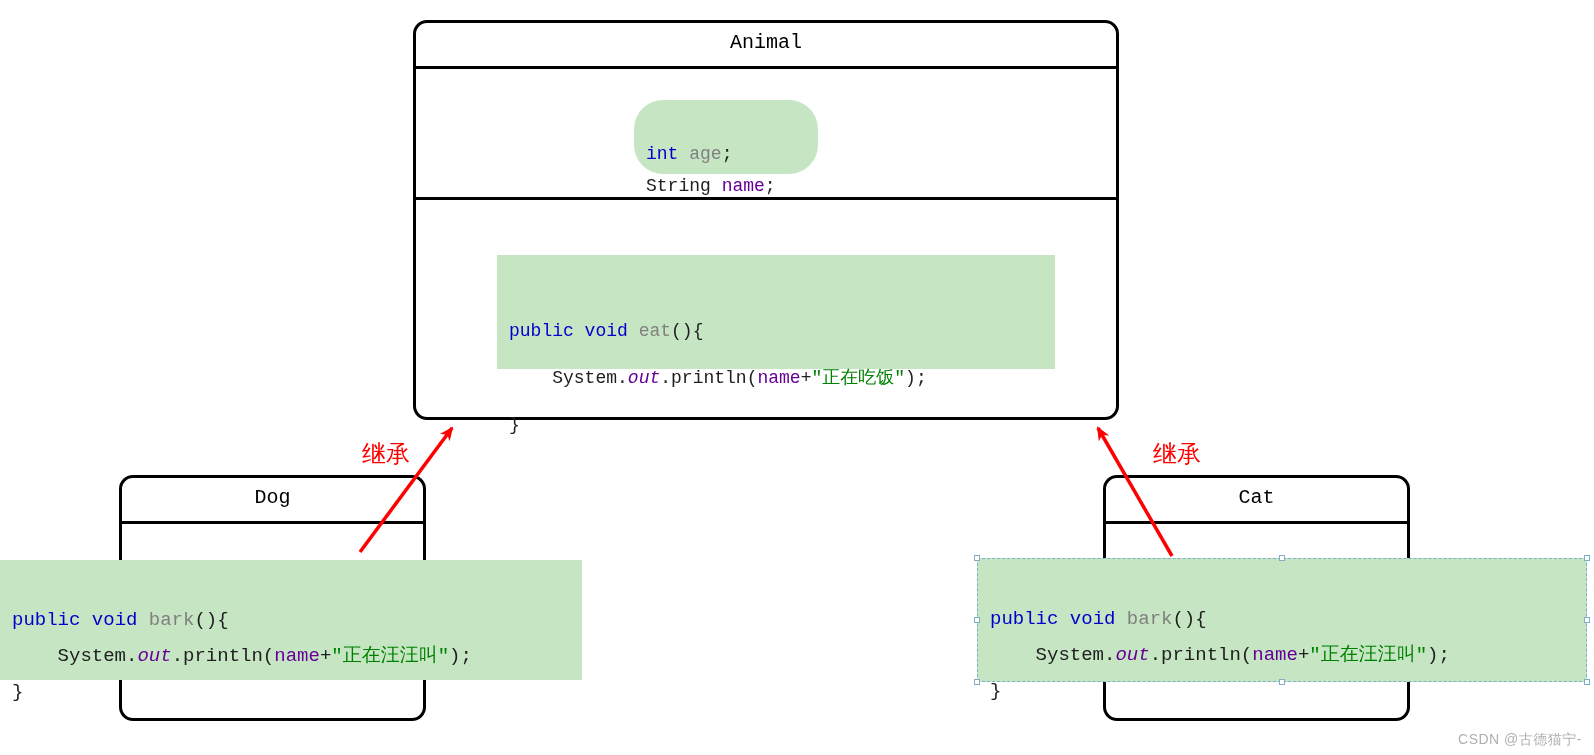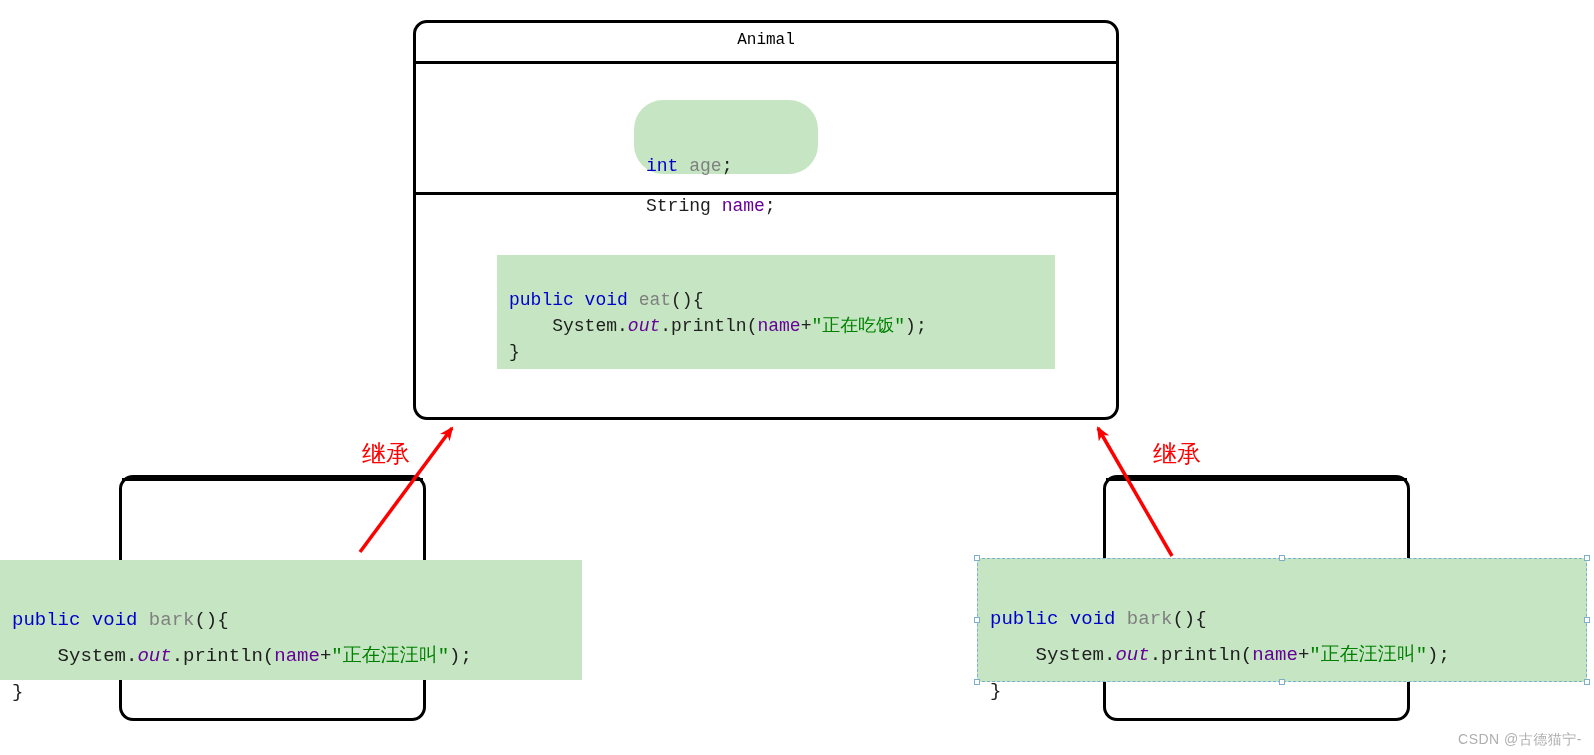--- a/index.html
+++ b/index.html
@@ -22,21 +22,21 @@
   .cls-box {
     position: absolute;
     border: 3px solid #000;
     background: #fff;
     border-radius: 14px;
     box-sizing: border-box;
   }
   .cls-name {
     text-align: center;
     font-family: "SimSun", "NSimSun", "Courier New", serif;
-    font-size: 16px;
+    font-size: 20px;
     padding: 8px 0 12px 0;
     letter-spacing: 0;
   }
   .div-line {
     border-top: 3px solid #000;
   }
   .code-snip {
     position: absolute;
     box-sizing: border-box;
     background: #c6e6c3;
@@ -81,39 +81,41 @@
 </style>
 </head>
 <body>
 
 <div class="cls-box" style="left:413px; top:20px; width:706px; height:400px;">
   <div class="cls-name">Animal</div>
   <div class="div-line" style="height:128px;"></div>
   <div class="div-line"></div>
 </div>
 
-<div class="code-snip" style="left:634px; top:100px; width:184px; height:74px; line-height:40px;border-radius:29px;">
+<div class="code-snip" style="left:634px; top:100px; width:184px; height:74px; line-height:32px;border-radius:29px;">
 <span class="kw-blue">int</span> <span class="kw-gray">age</span><span class="kw-text">;</span>
 <span class="kw-text">String</span> <span class="kw-purple">name</span><span class="kw-text">;</span></div>
 
-<div class="code-snip" style="left:497px; top:255px; width:558px; height:114px; line-height:26px;">
+<div class="code-snip" style="left:497px; top:255px; width:558px; height:114px; line-height:47px;">
 <span class="kw-blue">public void</span> <span class="kw-gray">eat</span><span class="kw-text">(){</span>
     <span class="kw-text">System.</span><span class="kw-italic">out</span><span class="kw-text">.println(</span><span class="kw-purple">name</span><span class="kw-text">+</span><span class="kw-green">"正在吃饭"</span><span class="kw-text">);</span>
 <span class="kw-text">}</span></div>
 
 <div class="cls-box" style="left:119px; top:475px; width:307px; height:246px;">
+  <div class="cls-name">Dog</div>
   <div class="div-line"></div>
 </div>
 
 <div class="code-snip" style="left:0px; top:560px; width:582px; height:120px; line-height:36px; font-size:19px;">
 <span class="kw-blue">public</span> <span class="kw-blue">void</span> <span class="kw-gray">bark</span><span class="kw-text">(){</span>
     <span class="kw-text">System.</span><span class="kw-italic">out</span><span class="kw-text">.println(</span><span class="kw-purple">name</span><span class="kw-text">+</span><span class="kw-green">"正在汪汪叫"</span><span class="kw-text">);</span>
 <span class="kw-text">}</span></div>
 
 <div class="cls-box" style="left:1103px; top:475px; width:307px; height:246px;">
+  <div class="cls-name">Cat</div>
   <div class="div-line"></div>
 </div>
 
 <div class="code-snip dashed" style="left:977px; top:558px; width:610px; height:124px; line-height:36px; font-size:19px;">
 <span class="kw-blue">public</span> <span class="kw-blue">void</span> <span class="kw-gray">bark</span><span class="kw-text">(){</span>
     <span class="kw-text">System.</span><span class="kw-italic">out</span><span class="kw-text">.println(</span><span class="kw-purple">name</span><span class="kw-text">+</span><span class="kw-green">"正在汪汪叫"</span><span class="kw-text">);</span>
 <span class="kw-text">}</span></div>
 
 <div class="handle" style="left:974px; top:555px;"></div>
 <div class="handle" style="left:1279px; top:555px;"></div>

